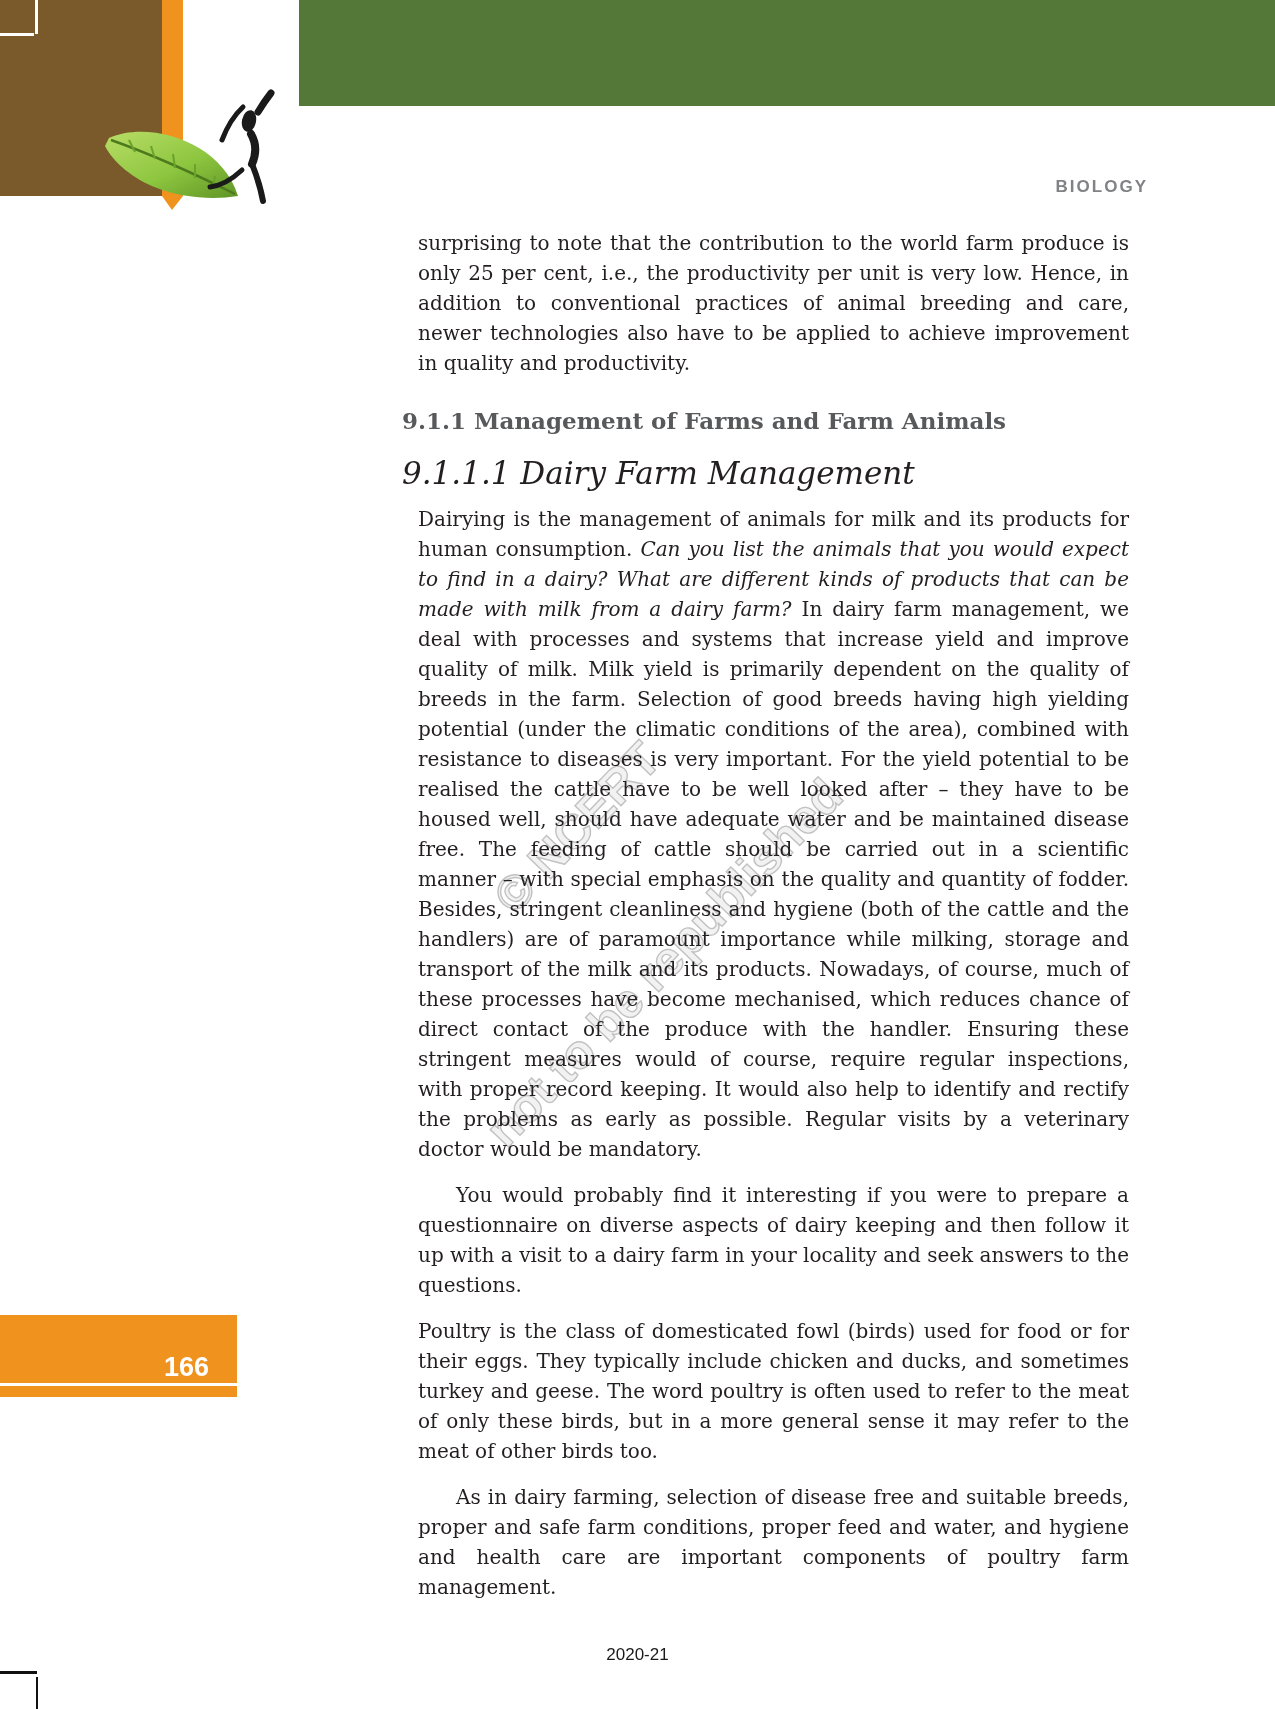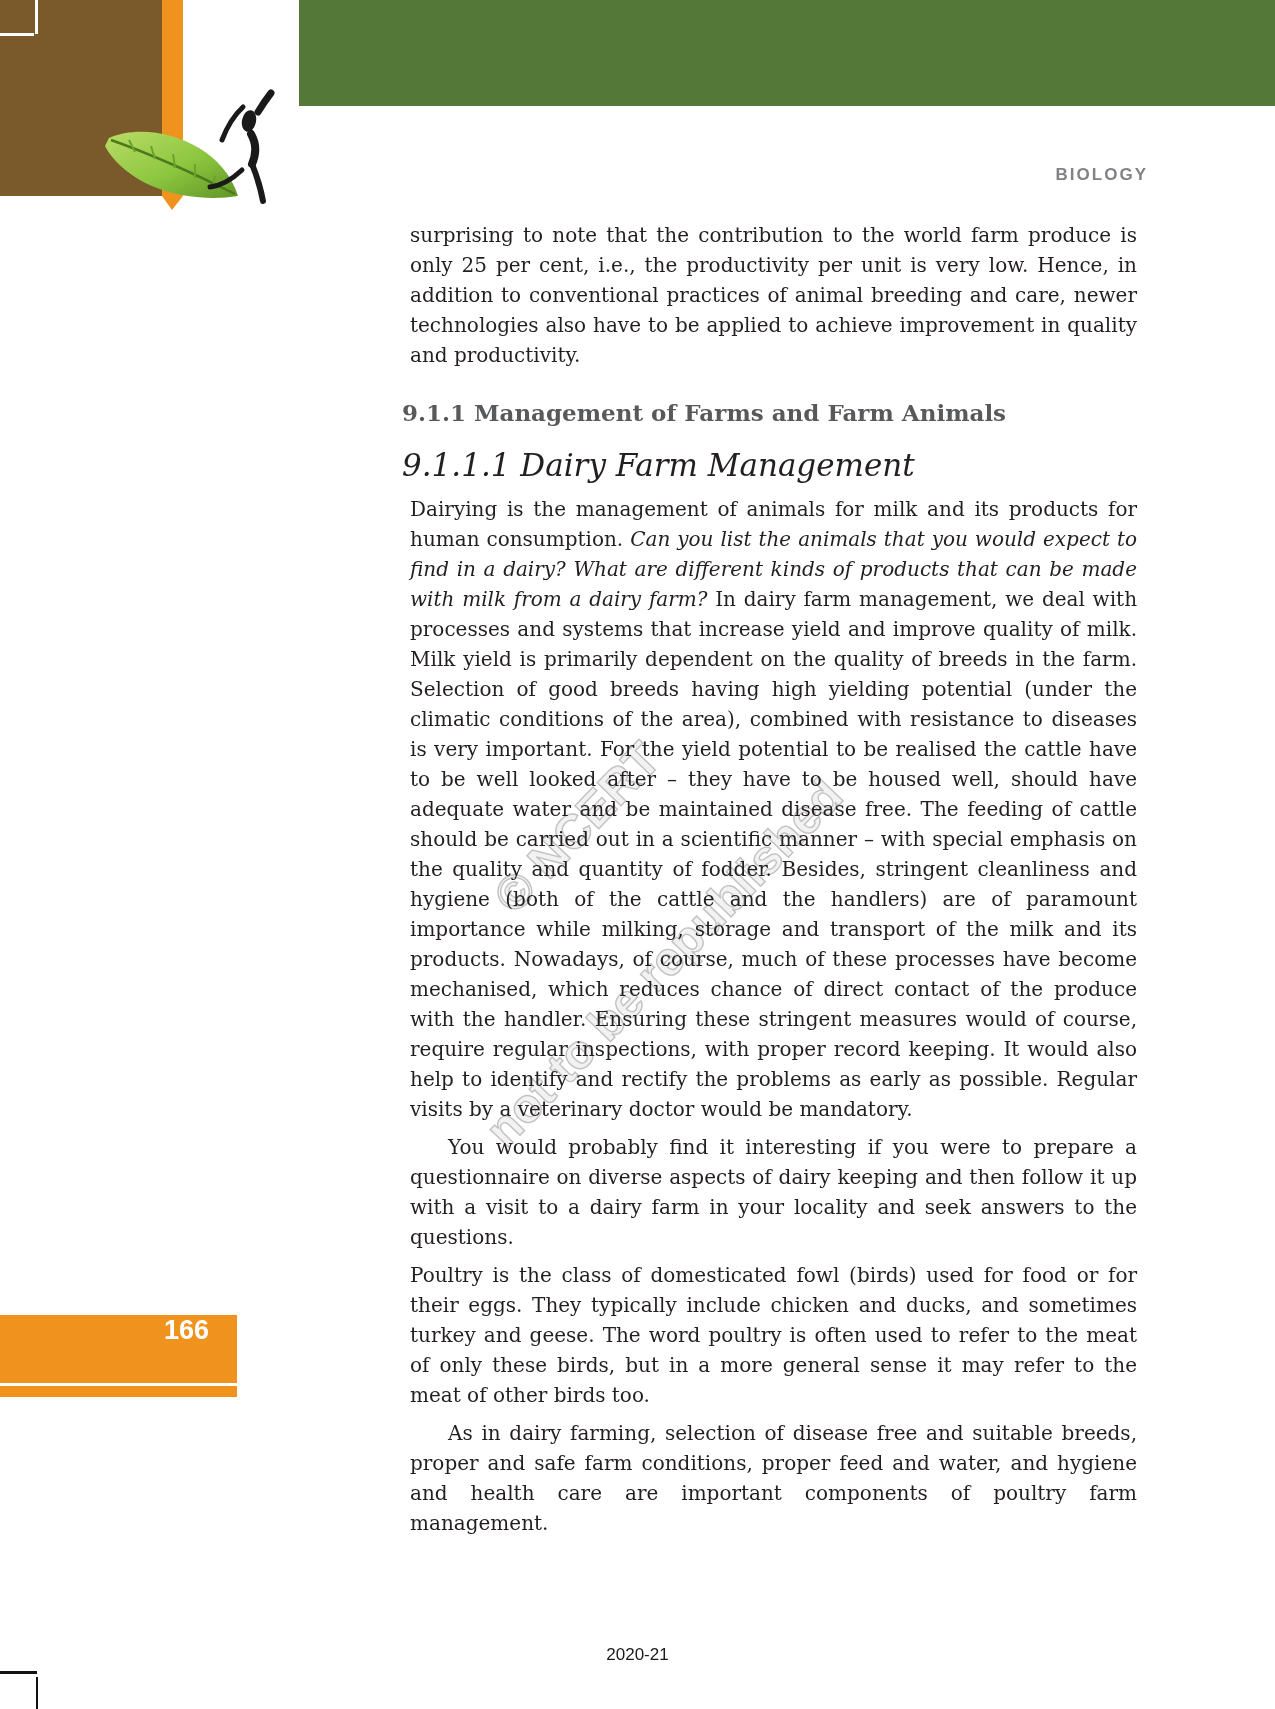--- a/index.html
+++ b/index.html
@@ -17,47 +17,47 @@
   .corner-mark-top-h{position:absolute;left:0;top:33px;width:34px;height:3px;background:#ffffff;}
   .orange-stripe{position:absolute;left:162px;top:0;width:21px;height:196px;background:var(--orange_accent);}
   .orange-stripe-tip{position:absolute;left:162px;top:196px;width:0;height:0;
         border-left:10px solid transparent;border-right:11px solid transparent;
         border-top:14px solid var(--orange_accent);}
   .green-bar{position:absolute;left:299px;top:0;width:976px;height:106px;background:var(--green_bar);}
 
   .leaf-svg{position:absolute;left:95px;top:126px;}
   .figure-svg{position:absolute;left:180px;top:88px;}
 
-  .biology-label{position:absolute;right:127px;top:165px;
+  .biology-label{position:absolute;right:127px;top:177px;
         font-family:"Liberation Sans",sans-serif;font-size:17px;font-weight:bold;
         letter-spacing:2px;color:var(--biology_gray);}
 
   
   .watermark-line{position:absolute;z-index:0;white-space:nowrap;
         font-family:"Liberation Sans",sans-serif;font-weight:bold;font-size:48px;
         color:rgba(194,194,194,0.22);-webkit-text-stroke:1.4px var(--watermark_gray);
         transform:rotate(-46deg);}
   .watermark-1{left:470px;top:800px;}
   .watermark-2{left:420px;top:935px;}
 
   
   .content{position:absolute;left:402px;top:212px;width:743px;z-index:1;}
   .body-text{font-size:20px;line-height:30px;color:var(--body_text);
-        text-align:justify;margin:8px;}
+        text-align:justify;margin:16px;}
   .body-text em{font-style:italic;}
   .indent{text-indent:38px;}
   .section-heading{font-size:23px;line-height:30px;font-weight:bold;
         color:var(--heading_gray);margin:28px 0 14px 0;}
   .subsection-heading{font-size:31px;line-height:30px;font-style:italic;font-weight:normal;
         color:var(--body_text);margin:22px 0 14px 0;}
 
   
   .page-number-block{position:absolute;left:0;top:1315px;width:237px;height:68px;
         background:var(--orange_accent);z-index:2;
-        display:flex;align-items:flex-start;justify-content:flex-end;padding-right:28px;box-sizing:border-box;}
+        display:flex;align-items:flex-end;justify-content:flex-end;padding-right:28px;box-sizing:border-box;}
   .page-number{font-family:"Liberation Sans",sans-serif;font-weight:bold;font-size:27px;color:#ffffff;}
   .page-number-strip{position:absolute;left:0;top:1386px;width:237px;height:11px;
         background:var(--orange_accent);z-index:2;}
 
   
   .footer-year{position:absolute;left:0;top:1645px;width:1275px;text-align:center;
         font-family:"Liberation Sans",sans-serif;font-size:17px;color:#1a1a1a;}
   .corner-mark-bottom-h{position:absolute;left:0;top:1671px;width:37px;height:3px;background:#111;}
   .corner-mark-bottom-v{position:absolute;left:36px;top:1677px;width:2px;height:32px;background:#111;}
 </style>

